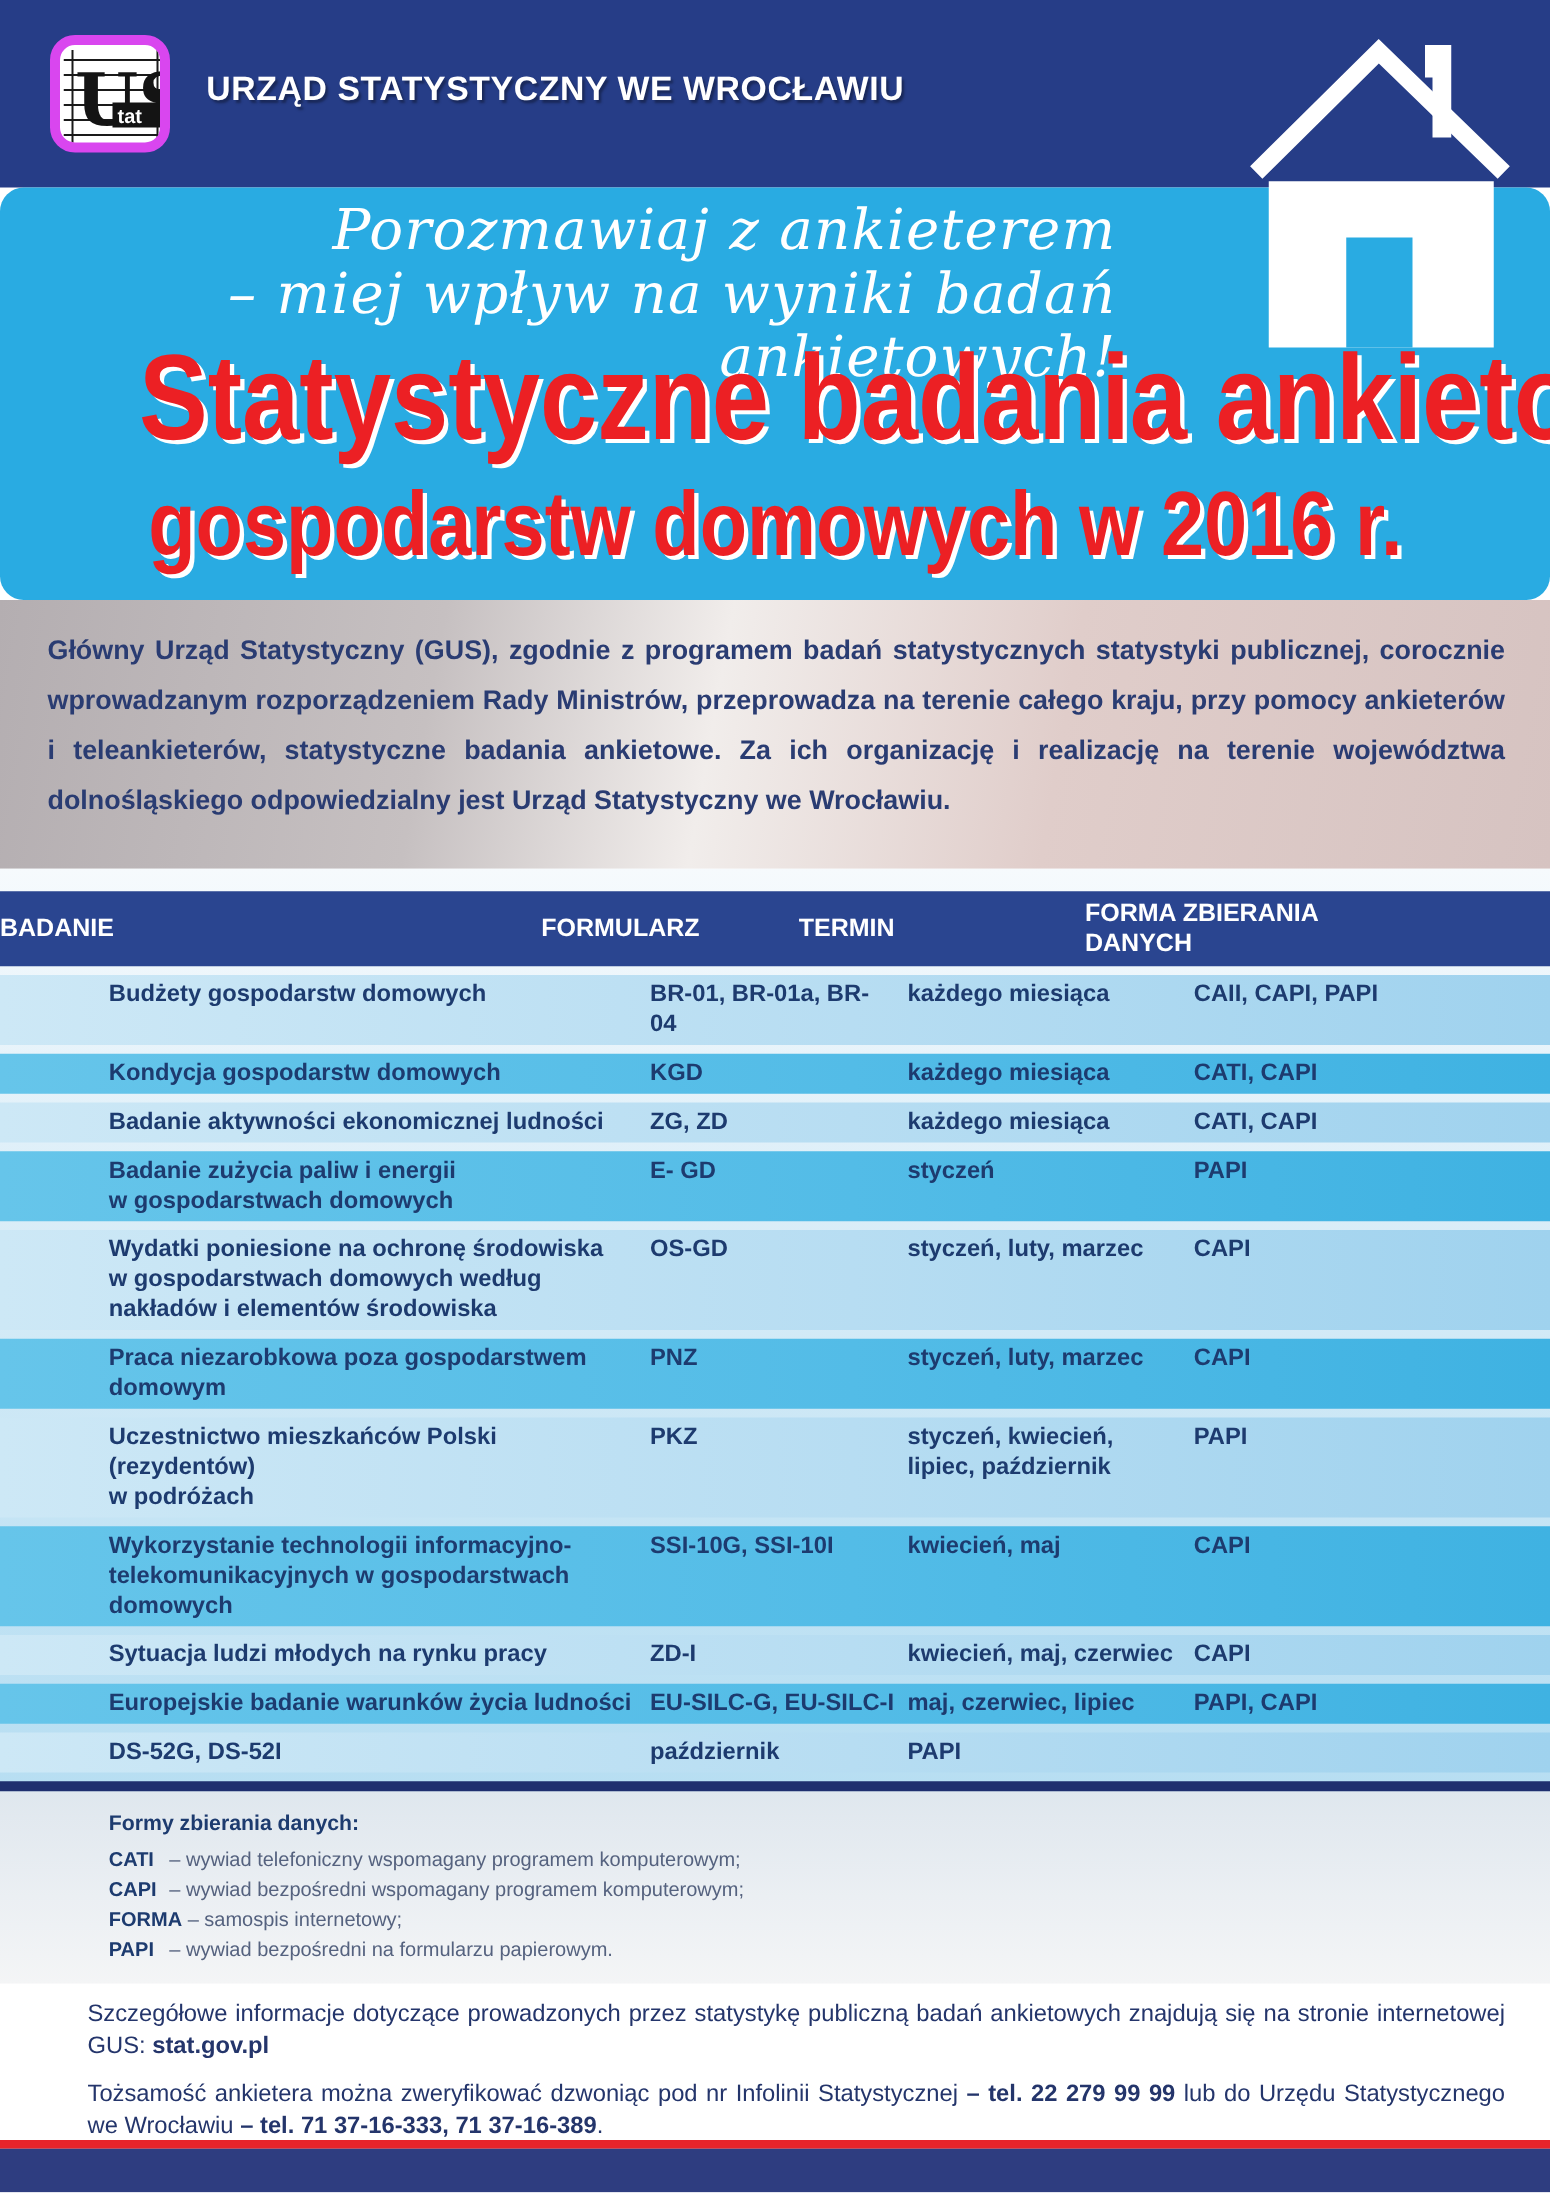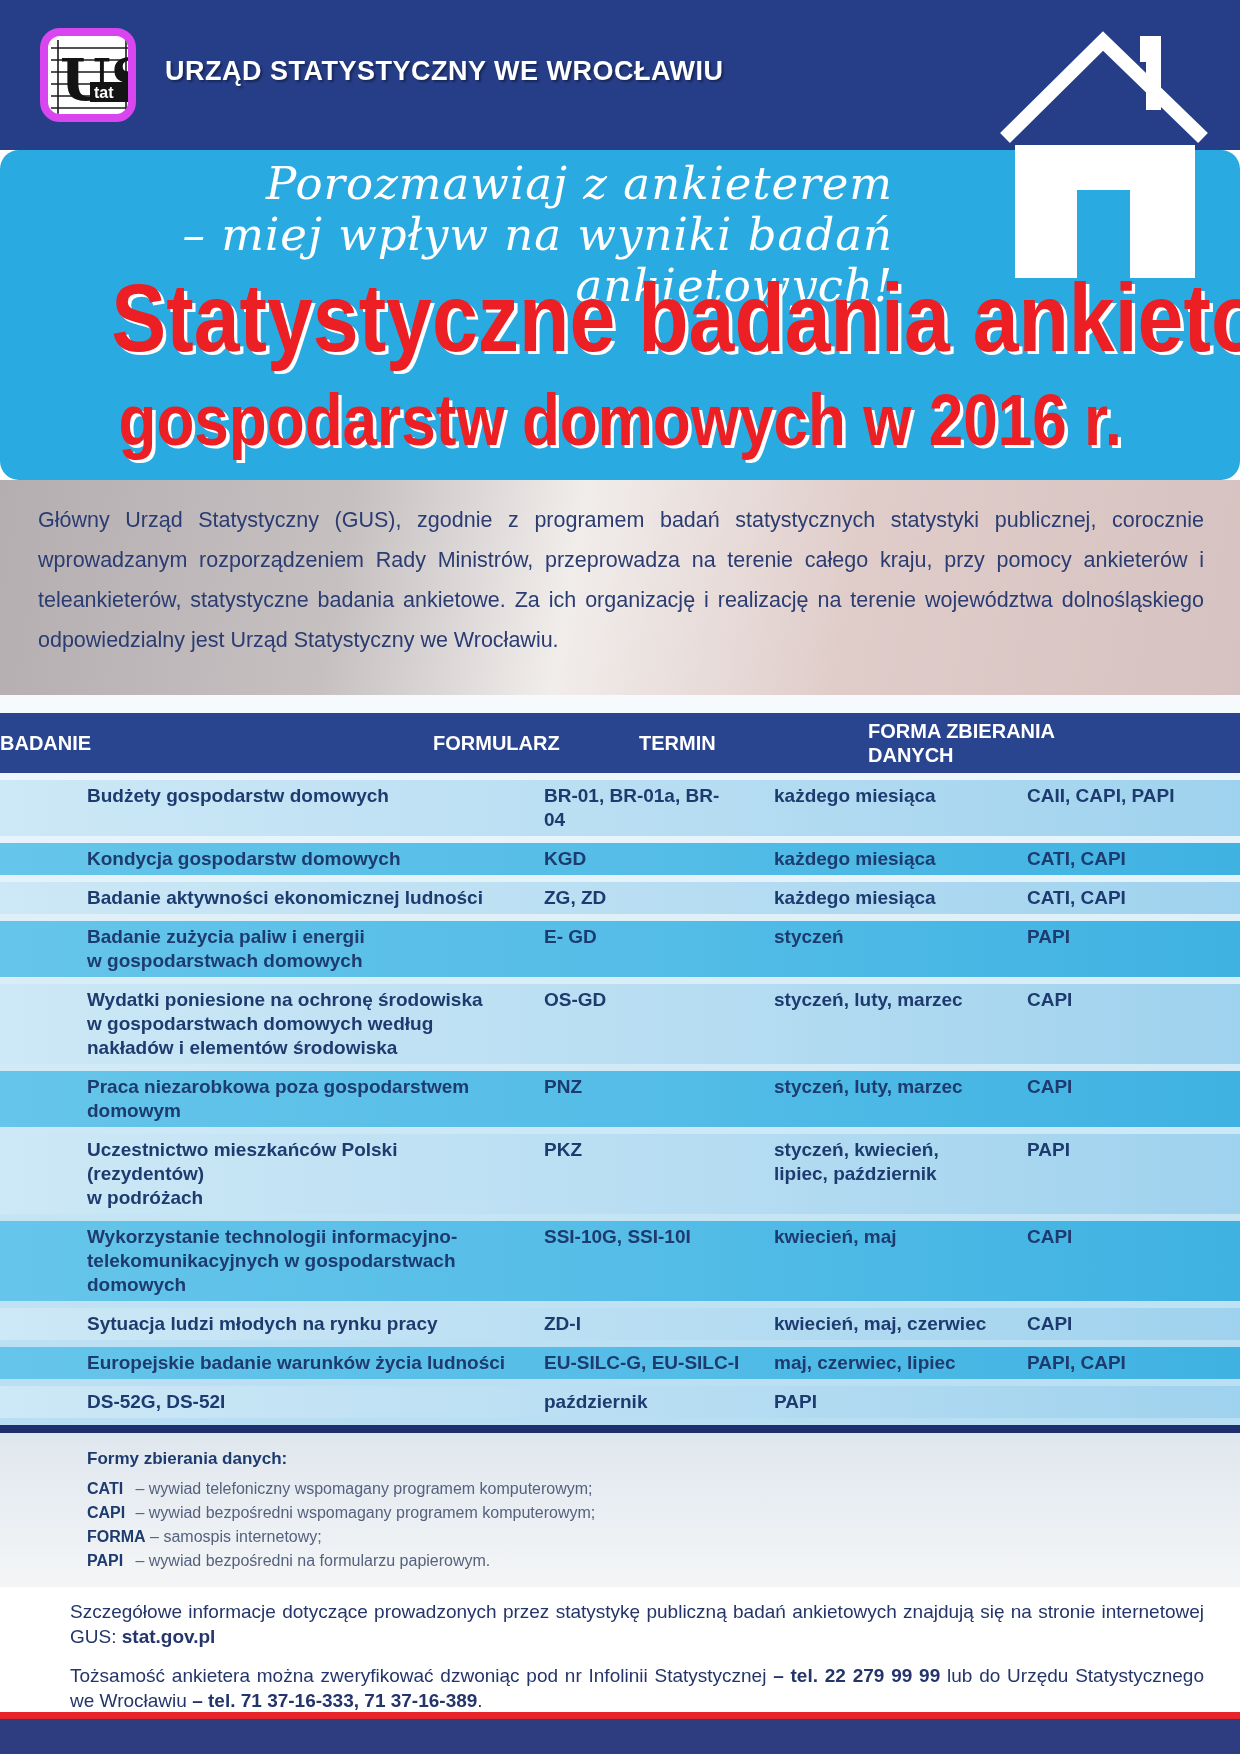--- a/index.html
+++ b/index.html
@@ -38,36 +38,36 @@
   }
   
   .house { position:absolute; left:975px; top:26px; width:240px; height:258px; z-index:5; }
   
   .intro {
     position:relative; height:215px;
     background:linear-gradient(100deg,#b4aeb1 0%,#c6c0c1 28%,#f1edeb 46%,#e0cdca 68%,#d6c3c1 100%);
   }
   .intro p {
     padding:20px 36px 0 38px; font-size:21.5px; line-height:40px;
-    text-align:justify; color:#2a3c72;
+    text-align:justify; color:#2a3c72;font-weight:bold;
   }
   
   .table-section {
     position:relative;
     background:linear-gradient(180deg,#f6fafd 0%,#dceef8 35%,#c2e3f4 75%,#b7def2 100%);
     padding-top:18px;
   }
   .thead {
     height:60px; background:#2a4590; color:#ffffff; font-weight:bold; font-size:20px;
     display:grid; grid-template-columns:433px 206px 229px auto;
     align-items:center; white-space:pre-line; line-height:24px;
   }
   .row {
     display:grid; grid-template-columns:433px 206px 229px auto;
-    padding:4px 0 4px 87px; margin-top:7px; align-items:start;gap:24px;
+    padding:4px 0 4px 87px; margin-top:7px; align-items:start;
   }
   .row .cell {
     font-size:19px; font-weight:bold; color:#1d3b6f;
     line-height:24px; white-space:pre-line; padding-right:10px;
   }
   .row-light { background:linear-gradient(90deg,#cde8f6 0%,#b7ddf2 55%,#9fd2ee 100%); }
   .row-dark  { background:linear-gradient(90deg,#66c5ea 0%,#53bce7 55%,#3fb2e2 100%); }
   .navy-sep { height:8px; background:#1f2f6e; margin-top:7px; }
   
   .legend-section {

